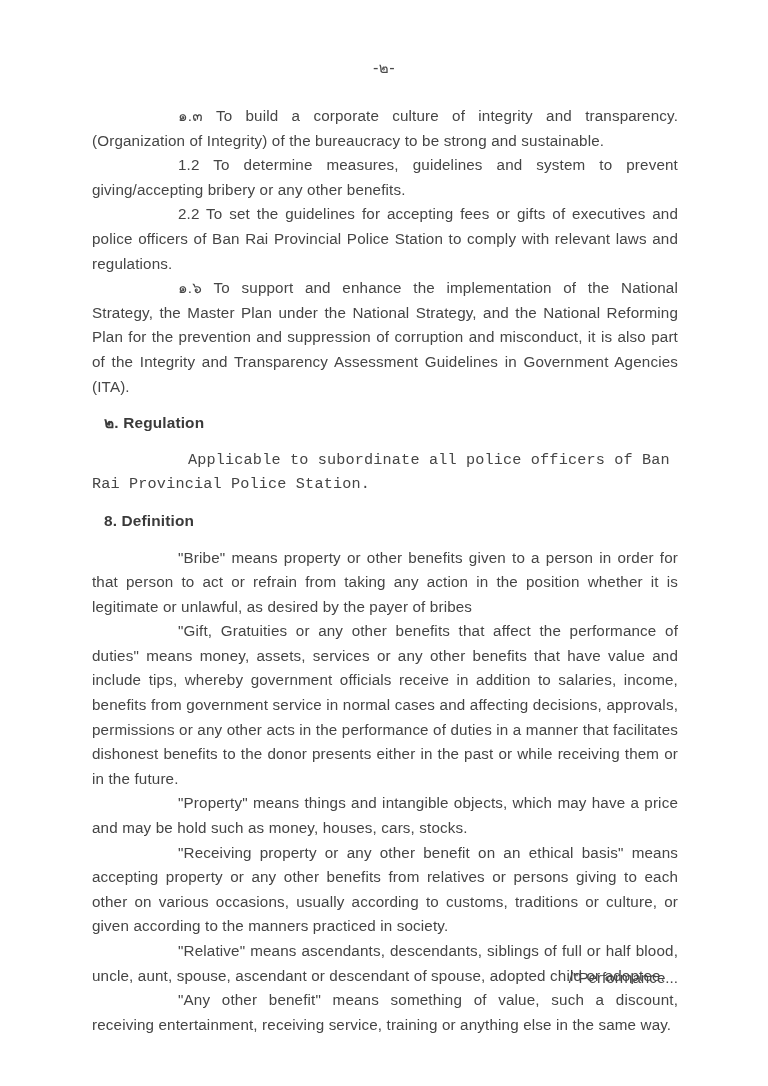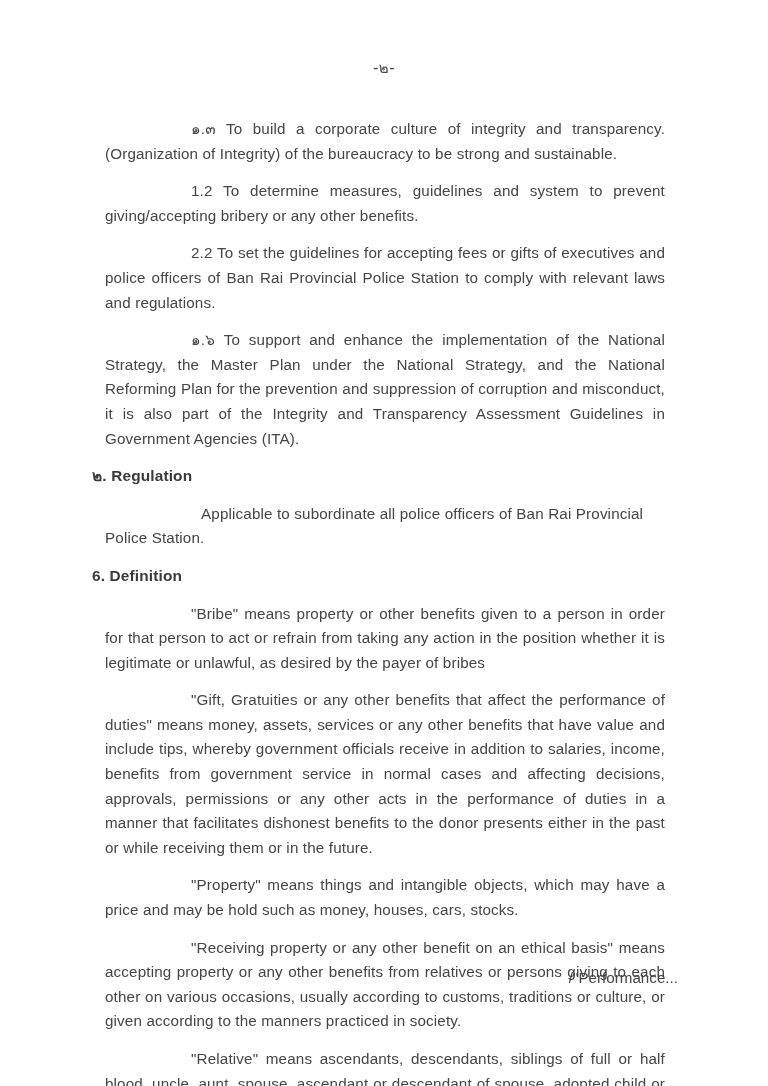--- a/index.html
+++ b/index.html
@@ -28,38 +28,39 @@
     color: #4a4a4a;
     letter-spacing: 0.5px;
   }
   .body-area {
     position: absolute;
     top: 104px;
     left: 92px;
     width: 586px;
   }
   p.para {
-    margin: 13px;
+    margin: 0;
     font-size: 15.2px;
     line-height: 24.6px;
     color: #454545;
     text-align: justify;
     text-justify: inter-word;
     text-indent: 86px;
     font-weight: 300;
     letter-spacing: 0.01em;
   }
   p.para.nojust {
     text-align: left;
   }
   p.para.indent-wide {
     text-indent: 96px;
+    font-family: Liberation Mono, monospace;
   }
   h2.heading {
-    margin: 0;
+    margin: 12px;
     font-size: 15.4px;
     line-height: 24.6px;
     font-weight: 700;
     color: #3a3a3a;
     text-indent: 0;
     text-align: left;
     letter-spacing: 0.01em;
   }
   .footer-note {
     position: absolute;
@@ -90,21 +91,21 @@
     <p class="para">1.2  To determine measures, guidelines and system to prevent giving/accepting bribery or any other benefits.</p>
 
     <p class="para">2.2 To set the guidelines for accepting fees or gifts of executives and police officers of Ban Rai Provincial Police Station to comply with relevant laws and regulations.</p>
 
     <p class="para">๑.๖  To support and enhance the implementation of the National Strategy, the Master Plan under the National Strategy, and the National Reforming Plan for the prevention and suppression of corruption and misconduct, it is also part of the Integrity and Transparency Assessment Guidelines in Government Agencies (ITA).</p>
 
     <h2 class="heading">๒. Regulation</h2>
 
     <p class="para indent-wide nojust">Applicable to subordinate all police officers of Ban Rai Provincial  Police Station.</p>
 
-    <h2 class="heading">6. Definition</h2>
+    <h2 class="heading">8. Definition</h2>
 
     <p class="para">"Bribe" means property or other benefits given to a person in order for that person to act or refrain from taking any action in the position whether it is legitimate or unlawful, as desired by the payer of bribes</p>
 
     <p class="para">"Gift, Gratuities or any other benefits that affect the performance of duties" means money, assets, services or any other benefits that have value and include tips, whereby government officials receive in addition to salaries, income, benefits from government service in normal cases and affecting decisions, approvals, permissions or any other acts in the performance of duties in a manner that facilitates dishonest benefits to the donor presents either in the past or while receiving them or in the future.</p>
 
     <p class="para">"Property" means things and intangible objects, which may have a price and may be hold such as money, houses, cars, stocks.</p>
 
     <p class="para">"Receiving property or any other benefit on an ethical basis" means accepting property or any other benefits from relatives or persons giving to each other on various occasions, usually according to customs, traditions or culture, or given according to the manners practiced in society.</p>
 
     <p class="para">"Relative" means ascendants, descendants, siblings of full or half blood, uncle, aunt, spouse, ascendant or descendant of spouse, adopted child or adoptee.</p>

